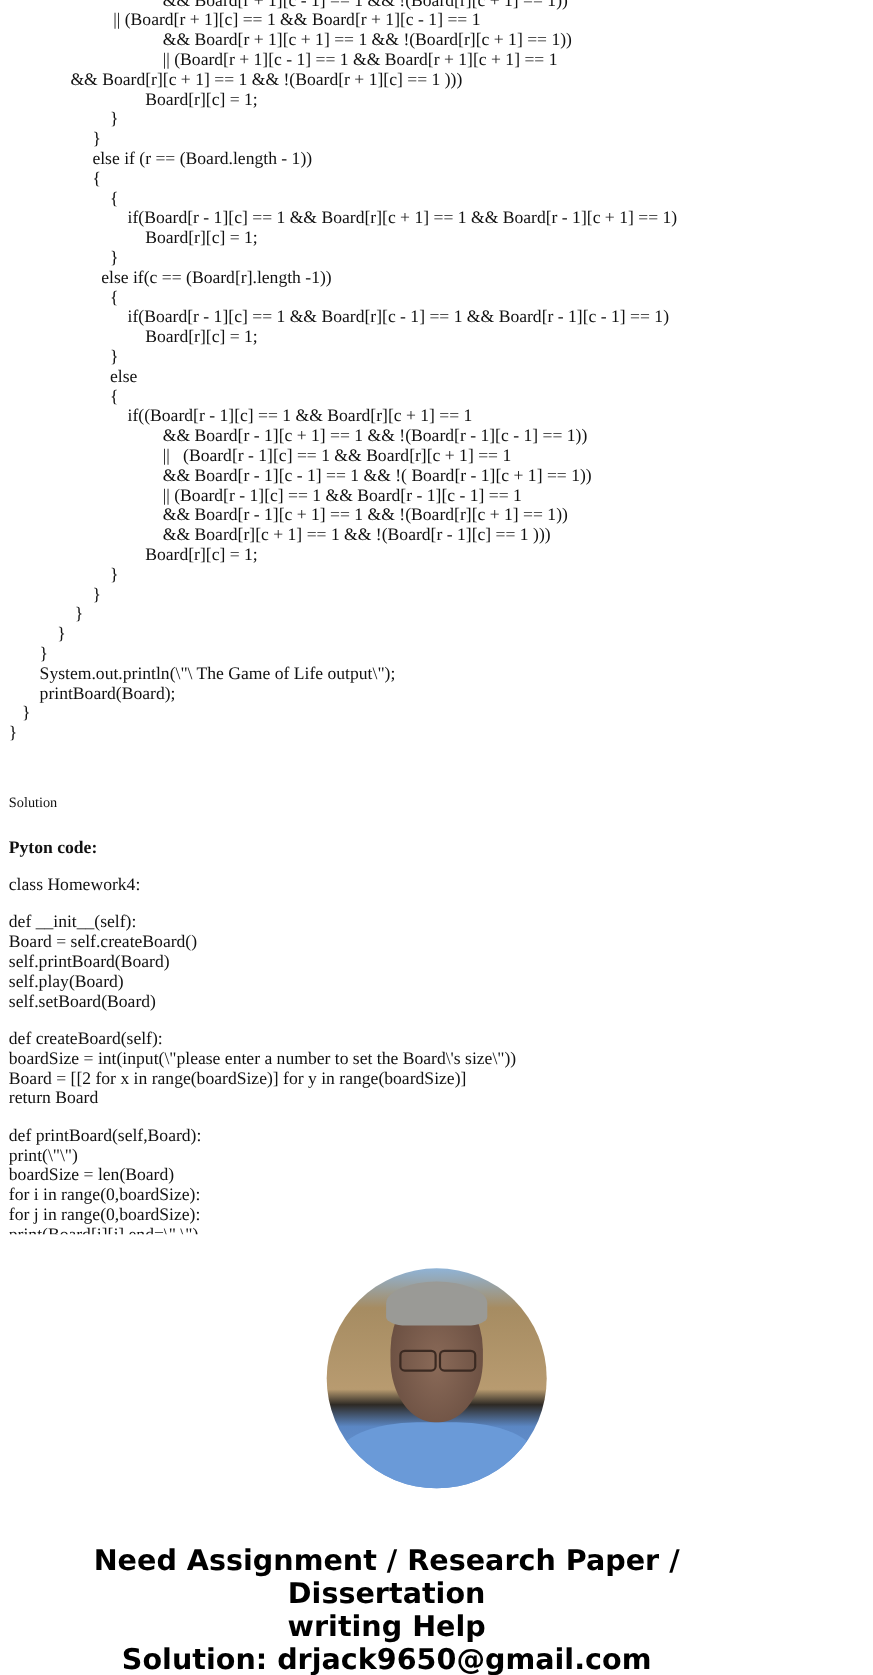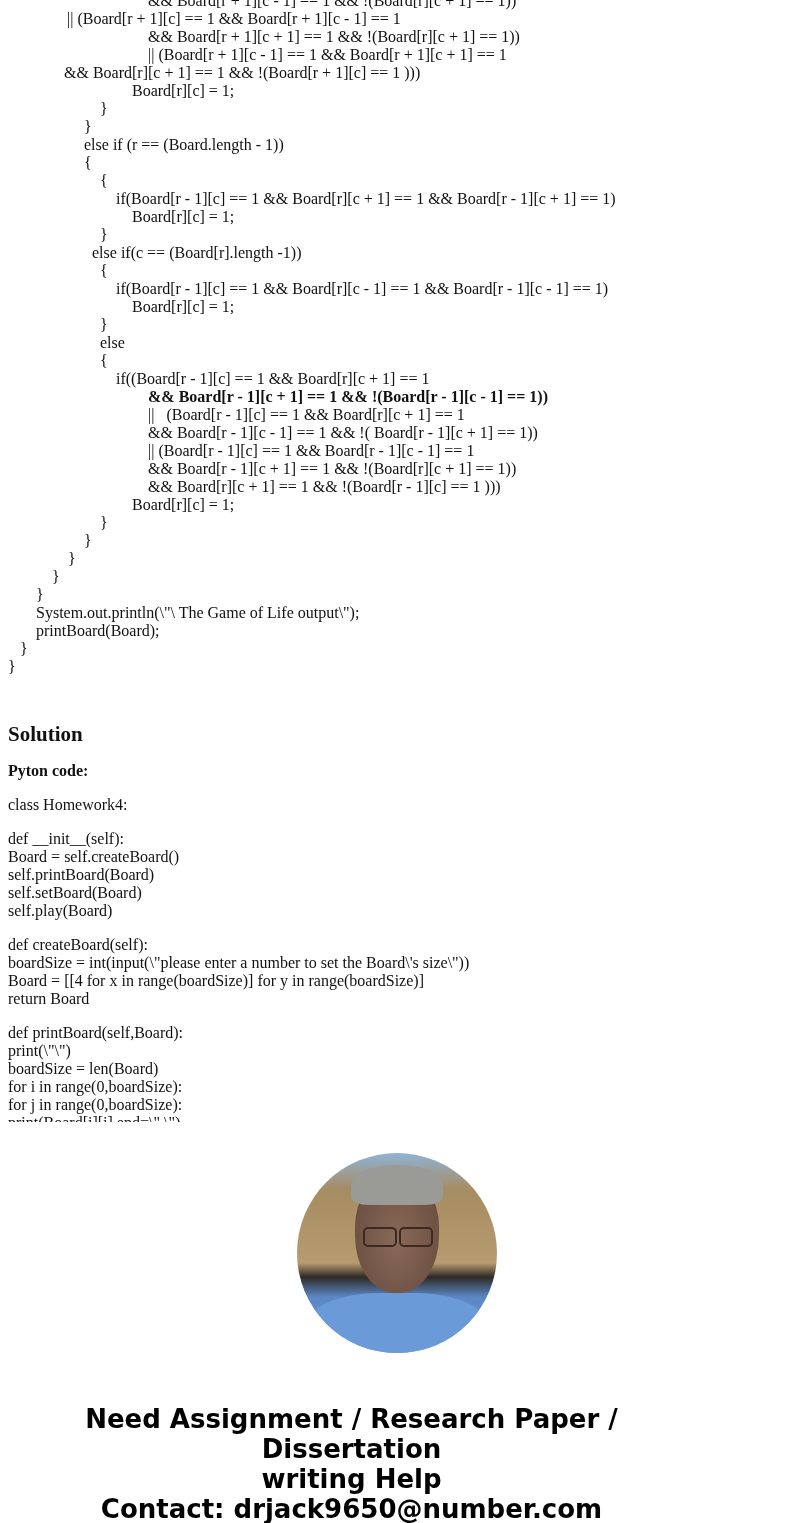--- a/index.html
+++ b/index.html
@@ -25,22 +25,22 @@
     }
     .code-line {
       white-space: pre;
       height: 18px;
       padding-left: 8px;
     }
     .solution-heading {
       position: absolute;
       left: 8px;
       top: 722px;
-      font-size: 21px;
-      font-weight: bold;
+      font-size: 13px;
+      font-weight: normal;
       margin: 0;
     }
     .sub-heading {
       position: absolute;
       left: 8px;
       top: 762px;
       font-size: 16px;
       font-weight: bold;
       margin: 0;
     }
@@ -124,42 +124,42 @@
       font-size: 26px;
       line-height: 30px;
       color: #000000;
     }
   </style>
 </head>
 <body>
 
 <div class="code-block" id="java-code">
     <div class="code-line" style="padding-left: 148px;">&amp;&amp; Board[r + 1][c - 1] == 1 &amp;&amp; !(Board[r][c + 1] == 1))</div>
-    <div class="code-line" style="padding-left: 67px;">|| (Board[r + 1][c] == 1 &amp;&amp; Board[r + 1][c - 1] == 1</div>
+    <div class="code-line" style="padding-left: 103px;">|| (Board[r + 1][c] == 1 &amp;&amp; Board[r + 1][c - 1] == 1</div>
     <div class="code-line" style="padding-left: 148px;">&amp;&amp; Board[r + 1][c + 1] == 1 &amp;&amp; !(Board[r][c + 1] == 1))</div>
     <div class="code-line" style="padding-left: 148px;">|| (Board[r + 1][c - 1] == 1 &amp;&amp; Board[r + 1][c + 1] == 1</div>
     <div class="code-line" style="padding-left: 64px;">&amp;&amp; Board[r][c + 1] == 1 &amp;&amp; !(Board[r + 1][c] == 1 )))</div>
     <div class="code-line" style="padding-left: 132px;">Board[r][c] = 1;</div>
     <div class="code-line" style="padding-left: 100px;">}</div>
     <div class="code-line" style="padding-left: 84px;">}</div>
     <div class="code-line" style="padding-left: 84px;">else if (r == (Board.length - 1))</div>
     <div class="code-line" style="padding-left: 84px;">{</div>
     <div class="code-line" style="padding-left: 100px;">{</div>
     <div class="code-line" style="padding-left: 116px;">if(Board[r - 1][c] == 1 &amp;&amp; Board[r][c + 1] == 1 &amp;&amp; Board[r - 1][c + 1] == 1)</div>
     <div class="code-line" style="padding-left: 132px;">Board[r][c] = 1;</div>
     <div class="code-line" style="padding-left: 100px;">}</div>
     <div class="code-line" style="padding-left: 92px;">else if(c == (Board[r].length -1))</div>
     <div class="code-line" style="padding-left: 100px;">{</div>
     <div class="code-line" style="padding-left: 116px;">if(Board[r - 1][c] == 1 &amp;&amp; Board[r][c - 1] == 1 &amp;&amp; Board[r - 1][c - 1] == 1)</div>
     <div class="code-line" style="padding-left: 132px;">Board[r][c] = 1;</div>
     <div class="code-line" style="padding-left: 100px;">}</div>
     <div class="code-line" style="padding-left: 100px;">else</div>
     <div class="code-line" style="padding-left: 100px;">{</div>
     <div class="code-line" style="padding-left: 116px;">if((Board[r - 1][c] == 1 &amp;&amp; Board[r][c + 1] == 1</div>
-    <div class="code-line" style="padding-left: 148px; font-weight: bold;">&amp;&amp; Board[r - 1][c + 1] == 1 &amp;&amp; !(Board[r - 1][c - 1] == 1))</div>
+    <div class="code-line" style="padding-left: 148px;">&amp;&amp; Board[r - 1][c + 1] == 1 &amp;&amp; !(Board[r - 1][c - 1] == 1))</div>
     <div class="code-line" style="padding-left: 148px;">||   (Board[r - 1][c] == 1 &amp;&amp; Board[r][c + 1] == 1</div>
     <div class="code-line" style="padding-left: 148px;">&amp;&amp; Board[r - 1][c - 1] == 1 &amp;&amp; !( Board[r - 1][c + 1] == 1))</div>
     <div class="code-line" style="padding-left: 148px;">|| (Board[r - 1][c] == 1 &amp;&amp; Board[r - 1][c - 1] == 1</div>
     <div class="code-line" style="padding-left: 148px;">&amp;&amp; Board[r - 1][c + 1] == 1 &amp;&amp; !(Board[r][c + 1] == 1))</div>
     <div class="code-line" style="padding-left: 148px;">&amp;&amp; Board[r][c + 1] == 1 &amp;&amp; !(Board[r - 1][c] == 1 )))</div>
     <div class="code-line" style="padding-left: 132px;">Board[r][c] = 1;</div>
     <div class="code-line" style="padding-left: 100px;">}</div>
     <div class="code-line" style="padding-left: 84px;">}</div>
     <div class="code-line" style="padding-left: 68px;">}</div>
     <div class="code-line" style="padding-left: 52px;">}</div>
@@ -174,27 +174,27 @@
 <h4 class="sub-heading">Pyton code:</h4>
 
 <div class="py-block" id="py-code">
     <div class="py-para">
       <div class="py-line">class Homework4:</div>
     </div>
     <div class="py-para">
       <div class="py-line">def __init__(self):</div>
       <div class="py-line">Board = self.createBoard()</div>
       <div class="py-line">self.printBoard(Board)</div>
+      <div class="py-line">self.play(Board)</div>
       <div class="py-line">self.setBoard(Board)</div>
-      <div class="py-line">self.play(Board)</div>
     </div>
     <div class="py-para">
       <div class="py-line">def createBoard(self):</div>
       <div class="py-line">boardSize = int(input(\"please enter a number to set the Board\'s size\"))</div>
-      <div class="py-line">Board = [[4 for x in range(boardSize)] for y in range(boardSize)]</div>
+      <div class="py-line">Board = [[2 for x in range(boardSize)] for y in range(boardSize)]</div>
       <div class="py-line">return Board</div>
     </div>
     <div class="py-para">
       <div class="py-line">def printBoard(self,Board):</div>
       <div class="py-line">print(\"\")</div>
       <div class="py-line">boardSize = len(Board)</div>
       <div class="py-line">for i in range(0,boardSize):</div>
       <div class="py-line">for j in range(0,boardSize):</div>
       <div class="py-line">print(Board[i][j],end=\" \")</div>
     </div>
@@ -206,14 +206,14 @@
   <div class="hair"></div>
   <div class="glasses">
     <span style="left:0"></span>
       <span style="left:36px"></span>
   </div>
 </div>
 
 <div class="promo">
   <div>Need Assignment / Research Paper / Dissertation</div>
   <div>writing Help</div>
-  <div>Contact: drjack9650@number.com</div>
+  <div>Solution: drjack9650@gmail.com</div>
 </div>
 
 </body></html>

